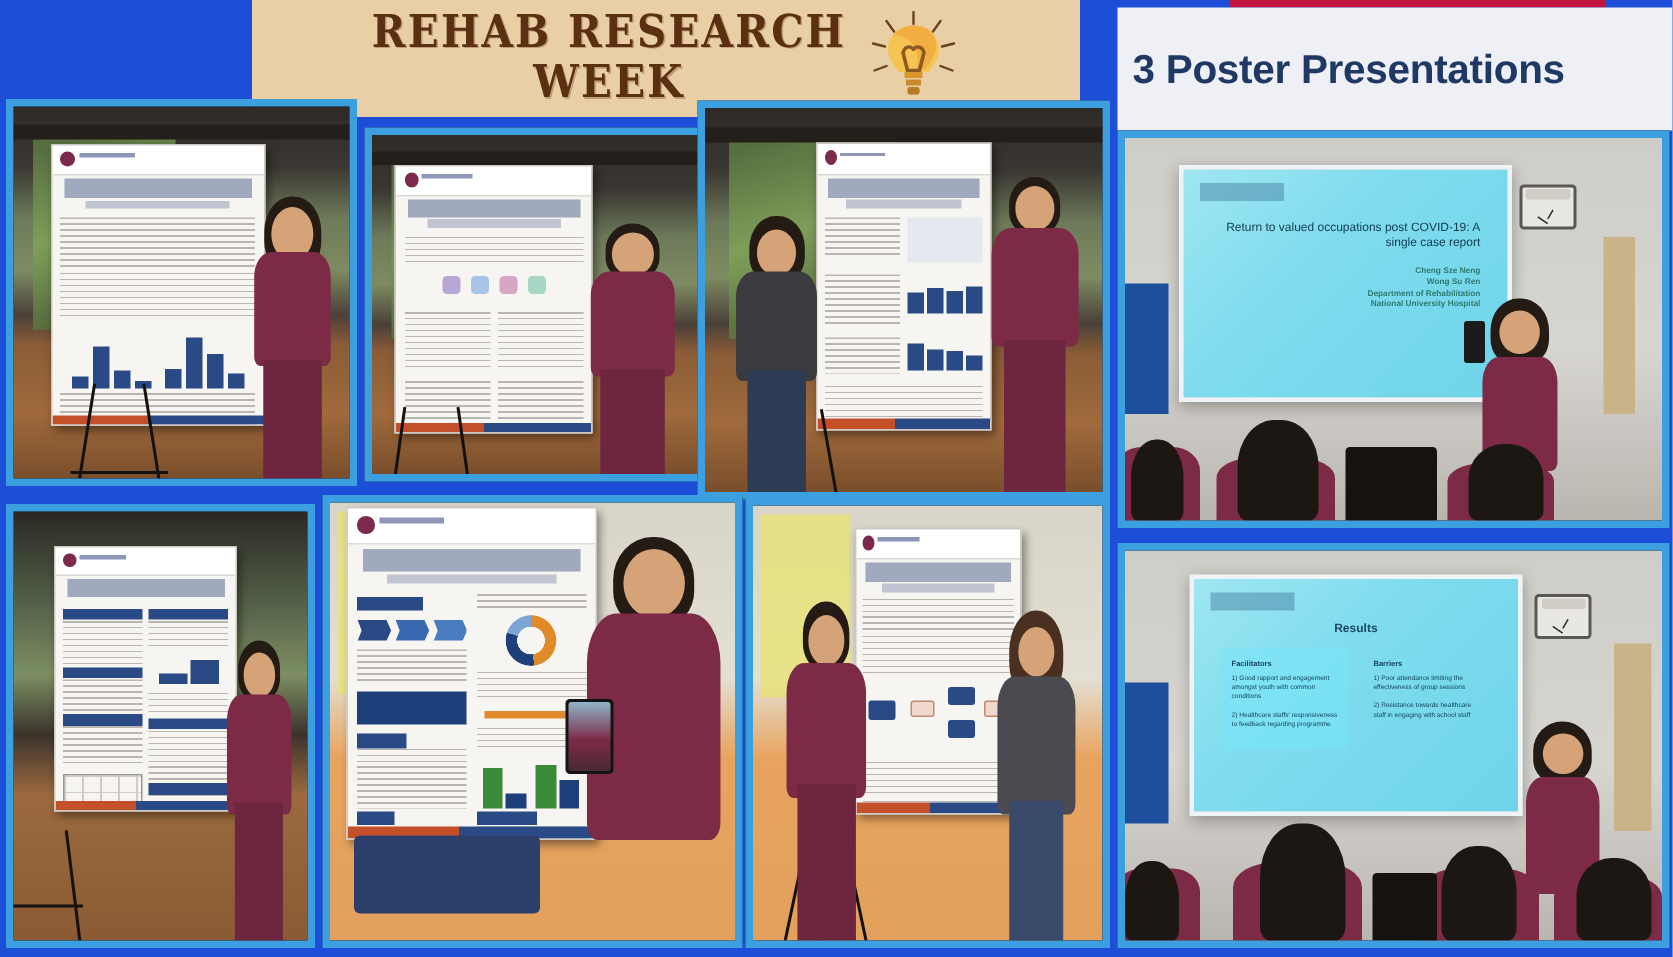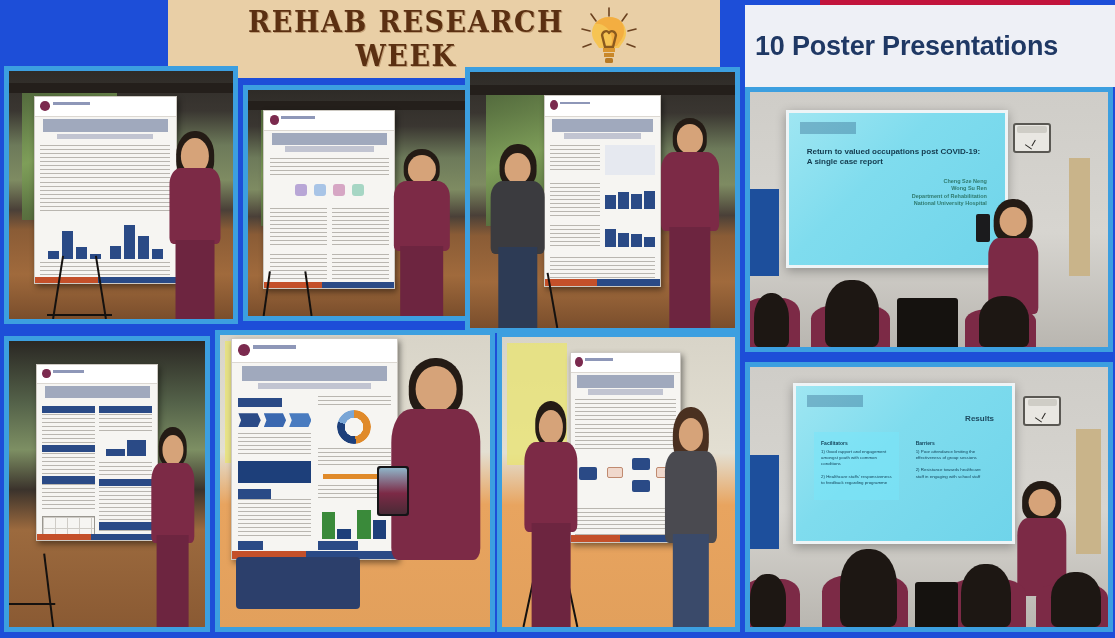--- a/index.html
+++ b/index.html
@@ -182,30 +182,30 @@
     box-shadow:0 3px 10px rgba(0,0,0,.3);
     overflow:hidden;
     padding:4% 5%;
   }
   .screen .sl-logo {
     position:absolute; left:5%; top:6%; width:26%; height:8%;
     background:rgba(40,90,130,.35);
   }
   .screen .sl-title {
     margin-top:11%;
-    color:#133a4e; font-weight:bold;
-    font-size:8px; line-height:1.25; text-align:left;
+    color:#133a4e; font-weight:normal;
+    font-size:8px; line-height:1.25; text-align:right;
   }
   .screen .sl-auth {
     margin-top:6%;
     color:#2f7a6e; font-weight:bold;
     font-size:5.5px; line-height:1.35; text-align:right;
   }
   .screen .sl-h {
-    text-align:right; color:#1d4a60; font-weight:bold;
+    text-align:center; color:#1d4a60; font-weight:bold;
     font-size:8px; margin-top:8%;
   }
   .screen .sl-cols { display:flex; gap:5%; margin-top:5%; }
   .screen .sl-box {
     flex:1; background:rgba(120,230,250,.55);
     padding:4%; min-height:46px;
   }
   .screen .sl-box.plain { background:transparent; }
   .screen .sl-lbl { font-size:5px; font-weight:bold; color:#14455c; margin-bottom:3px; }
   .screen .sl-li  { font-size:4.4px; color:#14455c; line-height:1.45; margin-bottom:6px; }
@@ -265,21 +265,21 @@
       <path d="M31 10c-6 0-11 3-14 7 3-1 8 0 12 4 5 5 6 12 4 18h6c2-4 7-8 7-15 0-9-5-14-15-14z" fill="#f2a73b" opacity=".75"></path>
       <path d="M24 28l3 12h8l3-12" fill="none" stroke="#8a5a1e" stroke-width="2.4"></path>
       <path d="M24 28c1-4 5-5 7-2M38 28c-1-4-5-5-7-2" fill="none" stroke="#8a5a1e" stroke-width="2.2" stroke-linecap="round"></path>
       <rect x="25" y="41" width="12" height="4" fill="#d9952e"></rect>
       <rect x="26" y="46" width="10" height="4" fill="#c9882a"></rect>
       <rect x="27" y="51" width="8" height="5" rx="1.5" fill="#b87a24"></rect>
     </svg>
   </div>
 
   <div class="right-head">
-    <div>10 Poster Presentations</div>
+    <div>3 Poster Presentations</div>
   </div>
 
   <div class="ph" style="left:4px;  top:66px;  width:234px; height:258px;">
     <div class="ph-inner">
       <div class="scene-lobby"></div>
       <div class="poster" style="left:11%; top:10%; width:64%; height:76%;">
         <div class="hdr"></div>
           <div class="ttl"></div>
           <div class="ttl2"></div>
         <div class="body">

